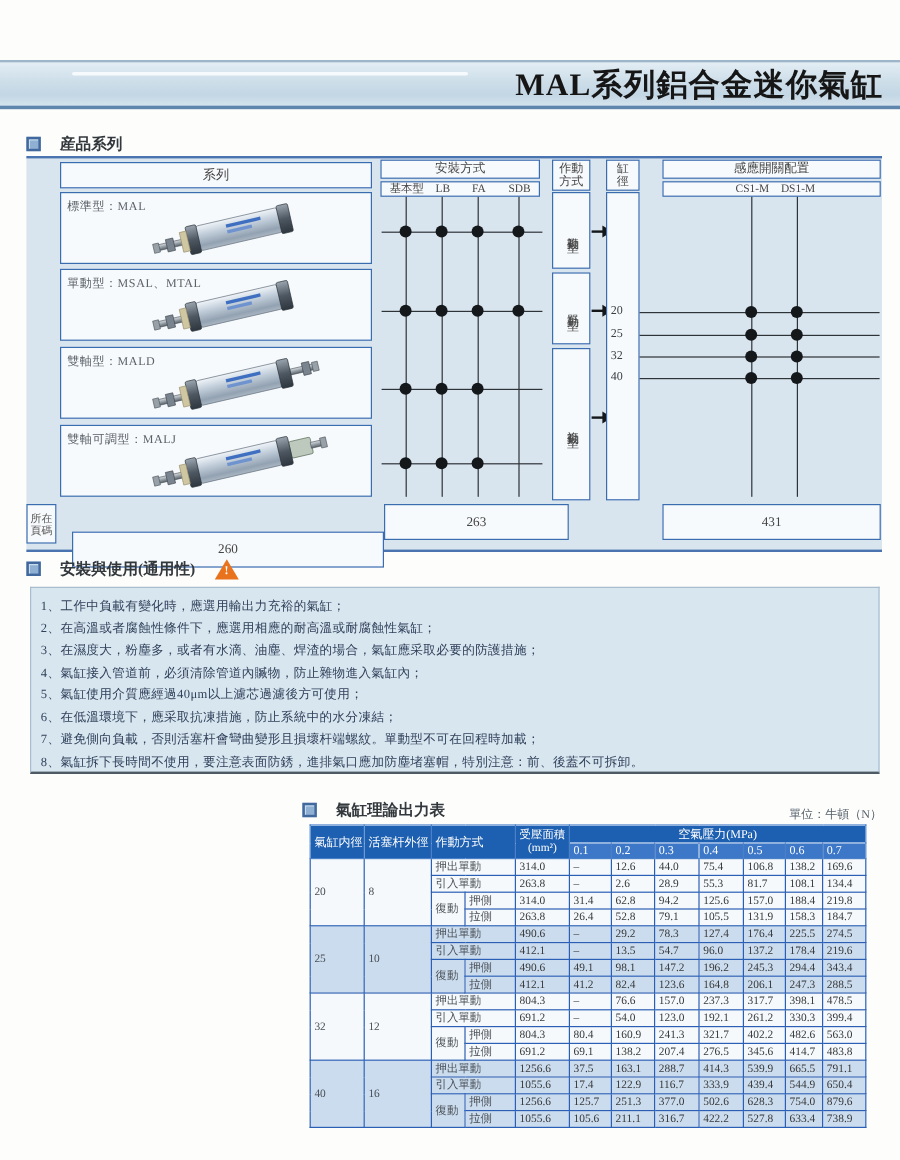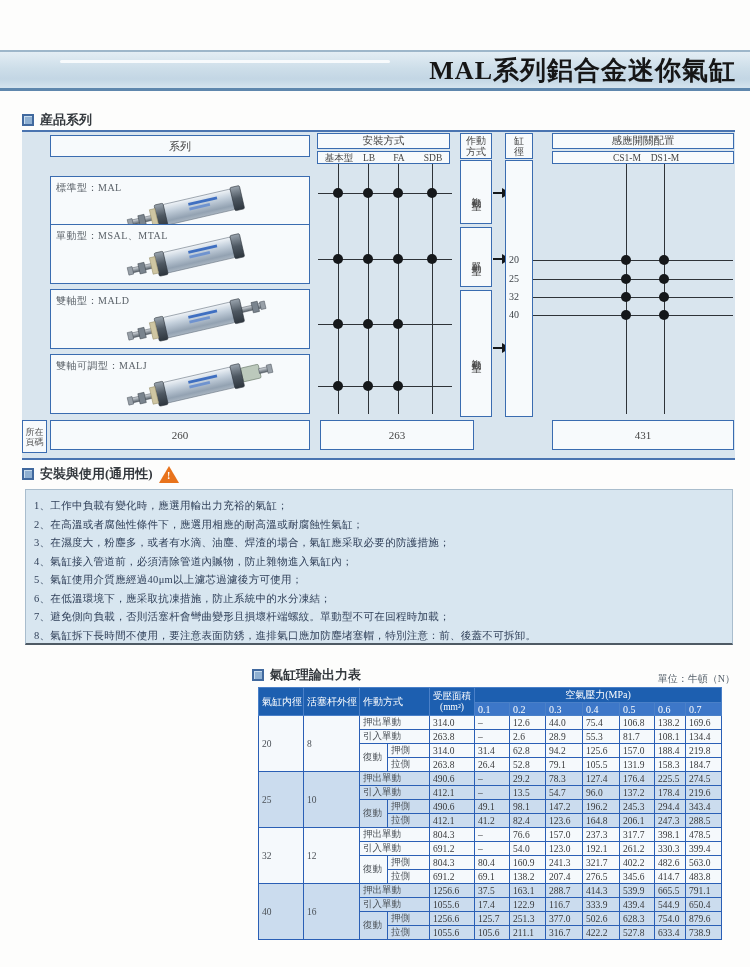--- a/index.html
+++ b/index.html
@@ -8,21 +8,21 @@
 
   
   .header-bar{position:absolute;left:0;top:50px;width:750px;height:36px;
     background:linear-gradient(180deg,#e3edf4 0%,#cddee9 45%,#c3d6e4 75%,#d5e4ee 100%);
     border-top:2px solid #9db6ca;border-bottom:3px solid #5f87ad;}
   .header-bar .shine{position:absolute;left:60px;top:8px;width:330px;height:3px;background:rgba(255,255,255,.8);border-radius:2px;}
   .header-title{position:absolute;right:14px;top:0;height:36px;line-height:37px;
     font-size:26px;font-weight:600;letter-spacing:1px;color:#161616;}
 
   
-  .sec-title{position:absolute;display:flex;align-items:center;gap:6px;
+  .sec-title{position:absolute;display:flex;align-items:center;gap:16px;
     font-size:13px;font-weight:bold;color:#33383d;}
   .sq-icon{display:inline-block;width:8px;height:8px;background:#8fb0d2;
     border:2px solid #41699e;box-shadow:inset 1px 1px 0 #c8dcee;}
   .warn-icon{position:relative;display:inline-block;width:20px;height:17px;}
   .warn-icon .tri{position:absolute;left:0;top:0;width:0;height:0;
     border-left:10px solid transparent;border-right:10px solid transparent;
     border-bottom:17px solid #e8731c;}
   .warn-icon .bang{position:absolute;left:0;top:4px;width:20px;text-align:center;
     font-size:10px;font-weight:bold;color:#fff;}
 
@@ -132,21 +132,21 @@
   </div>
 
   <div class="sec-title" style="left:22px;top:111px;">
     <span class="sq-icon"></span>
     <span>産品系列</span>
   </div>
 
   <div class="diagram" id="diagram">
     <div class="box series-header">系列</div>
 
-    <div class="box product" style="top:44px;text-align:center;">
+    <div class="box product" style="top:28px;text-align:center;">
       <div class="prod-label">標準型：MAL</div>
       <svg class="cyl-svg" width="212" height="56" viewBox="-120 -40 240 80">
         <g transform="rotate(-13)">
             <use href="#cylRod"></use>
             <use href="#cylBody"></use>
           </g>
       </svg>
     </div>
     <div class="box product" style="top:92px;">
       <div class="prod-label">單動型：MSAL、MTAL</div>
@@ -206,21 +206,21 @@
     <div class="box bore-box"></div>
 
     <div class="box sensor-header">感應開關配置</div>
     <div class="box sensor-labels" id="sensor-labels">
         <span class="mini-label" style="left: 54px;">CS1-M</span>
         <span class="mini-label" style="left: 92px;">DS1-M</span>
       </div>
 
     <div class="box pageref-label">所在
 頁碼</div>
-    <div class="box pageref" style="left:28px;width:260px;">260</div>
+    <div class="box pageref" style="left:38px;width:260px;margin-top:23px;">260</div>
     <div class="box pageref" style="left:298px;width:154px;">263</div>
     <div class="box pageref" style="left:530px;width:182px;">431</div>
   <div class="vline" style="left: 316px; top: 32px; height: 250px;"></div>
       <div class="vline" style="left: 346px; top: 32px; height: 250px;"></div>
       <div class="vline" style="left: 376px; top: 32px; height: 250px;"></div>
       <div class="vline" style="left: 410px; top: 32px; height: 250px;"></div>
       <div class="hline" style="left: 296px; top: 61px; width: 134px;"></div>
       <div class="hline" style="left: 296px; top: 127px; width: 134px;"></div>
       <div class="hline" style="left: 296px; top: 192px; width: 134px;"></div>
       <div class="hline" style="left: 296px; top: 254px; width: 134px;"></div>

